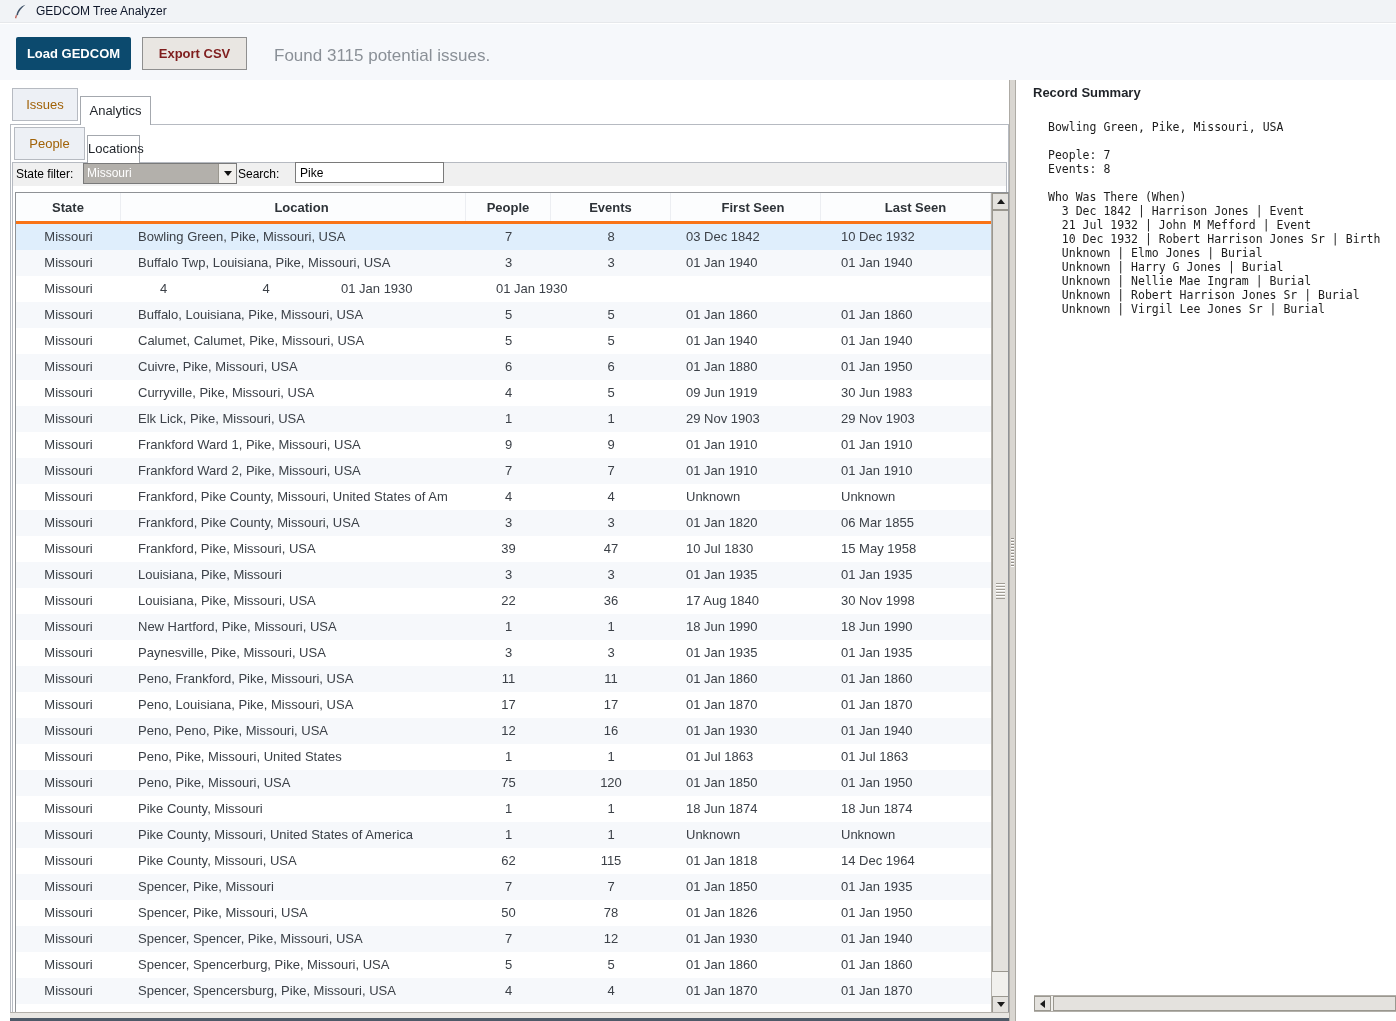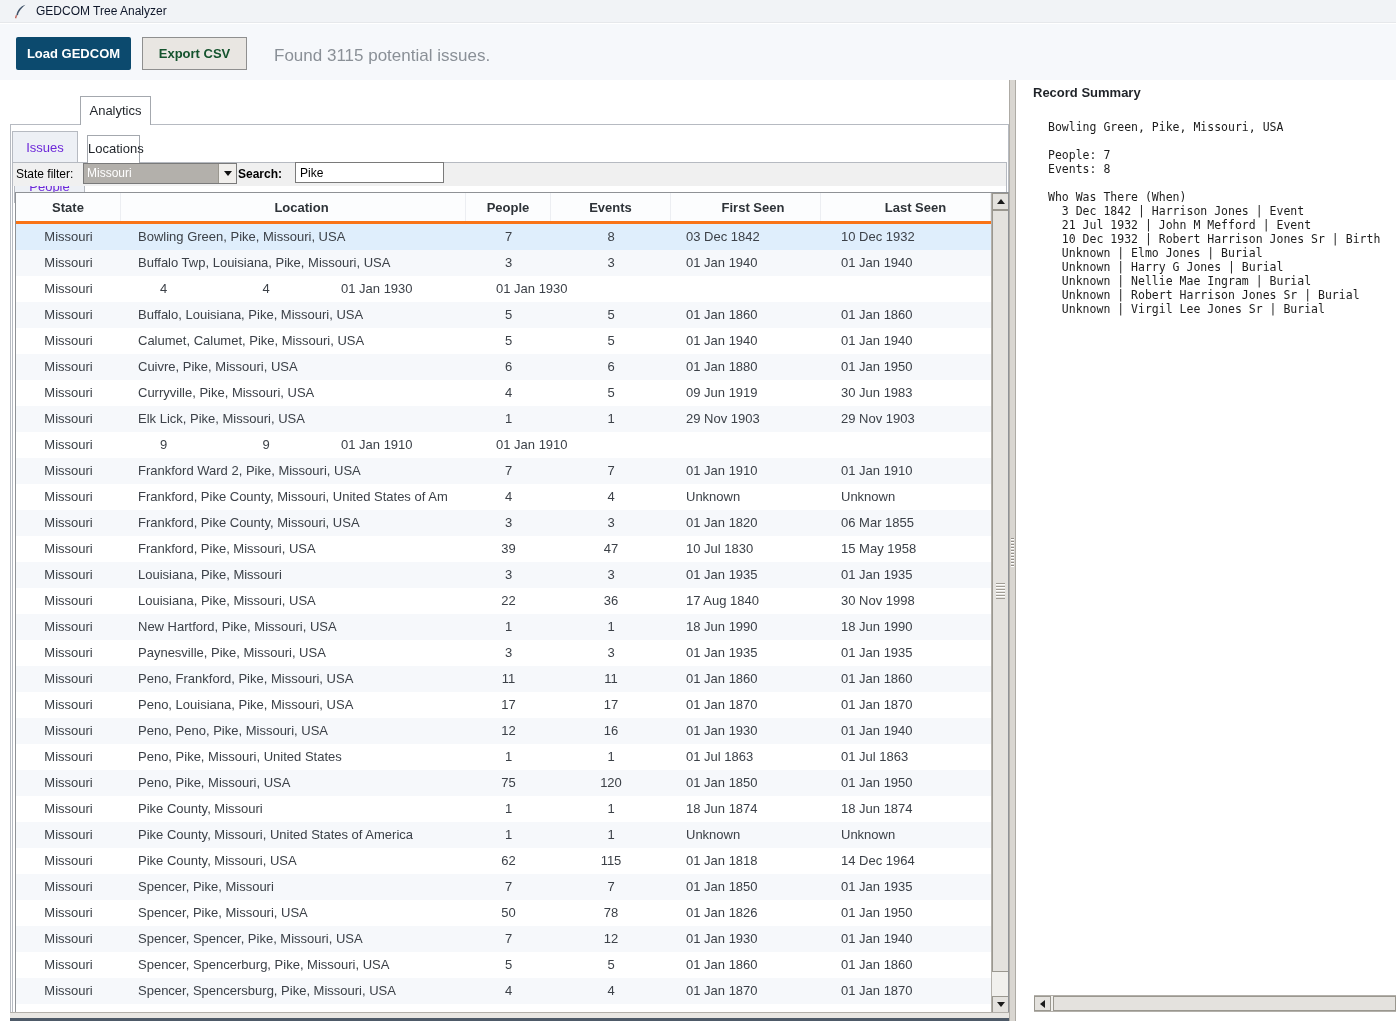--- a/index.html
+++ b/index.html
@@ -12,42 +12,42 @@
     background:#f1f3f6; border-bottom:1px solid #e6e8eb; display:flex; align-items:center; }
   .app-icon { width:13px; height:15px; margin-left:14px; }
   .title-text { margin-left:9px; font-size:12px; color:#0f172a; }
 
   
   .toolbar { position:absolute; left:0; top:24px; width:1396px; height:56px; background:#f6f8fb; }
   .btn-load { position:absolute; left:16px; top:13px; width:115px; height:33px;
     background:#0c4a6e; color:#fff; border:none; font-size:13px; font-weight:600;
     font-family:inherit; border-radius:2px; cursor:pointer; }
   .btn-export { position:absolute; left:142px; top:13px; width:105px; height:33px;
-    background:#e9e6e2; color:#14532d; border:1px solid #8f8f8f; font-size:13px;
+    background:#e9e6e2; color:#7f1d1d; border:1px solid #8f8f8f; font-size:13px;
     font-weight:600; font-family:inherit; cursor:pointer; }
   .status-text { position:absolute; left:274px; top:22px; font-size:17px; color:#8a9097; }
 
   
   .tab { position:absolute; font-size:13px; text-align:center; border:1px solid #b6bac1; cursor:pointer; }
-  .tab.inactive { background:#edf0f5; color:#6d28d9;margin-top:43px; }
+  .tab.inactive { background:#edf0f5; color:#a16207; }
   .tab.active { background:#fff; color:#1f2328; border-color:#a4a8ae; border-bottom:none; z-index:3; }
   .tab-issues    { left:12px; top:88px;  width:66px; height:33px; line-height:31px; }
   .tab-analytics { left:80px; top:96px;  width:71px; height:29px; line-height:27px; }
   .tab-people    { left:14px; top:127px; width:71px; height:33px; line-height:31px; }
   .tab-locations { left:87px; top:135px; width:53px; height:28px; line-height:26px; }
   .nb-pane  { position:absolute; left:10px; top:124px; width:999px; height:897px;
     background:#fff; border:1px solid #b6bac1; border-bottom:none; }
   .sub-pane { position:absolute; left:12px; top:162px; width:995px; height:859px;
     background:#fff; border:1px solid #b6bac1; border-bottom:none; }
 
   
   .filter-bar { position:absolute; left:13px; top:163px; width:993px; height:23px; background:#f0f0f0; }
   .filter-label { position:absolute; font-size:12px; color:#000; top:167px; }
   .lbl-state { left:16px; }
-  .lbl-search { left:238px;font-weight:bold; }
+  .lbl-search { left:238px; }
   .combobox { position:absolute; left:83px; top:163px; width:154px; height:21px;
     background:#fff; border:1px solid #7a7a7a; display:flex; cursor:pointer; }
   .combo-value { flex:1; font-size:12px; line-height:19px; padding-left:3px;
     background:#b3b0ab; color:#fff; }
   .combo-arrow { width:18px; background:#f1efec; border-left:1px solid #9a978f;
     display:flex; align-items:center; justify-content:center; }
   .tri-down { width:0; height:0; border-left:4px solid transparent; border-right:4px solid transparent;
     border-top:5px solid #111; }
   .search-entry { position:absolute; left:295px; top:162px; width:149px; height:21px;
     border:1px solid #7a7a7a; background:#fff; font-size:12px; font-family:inherit;
@@ -229,20 +229,21 @@
           <div class="td c0">Missouri</div>
           <div class="td c1">Elk Lick, Pike, Missouri, USA</div>
           <div class="td c2">1</div>
           <div class="td c3">1</div>
           <div class="td c4">29 Nov 1903</div>
           <div class="td c5">29 Nov 1903</div>
         </div>
 
         <div class="tr">
           <div class="td c0">Missouri</div>
+          <div class="td c1">Frankford Ward 1, Pike, Missouri, USA</div>
           <div class="td c2">9</div>
           <div class="td c3">9</div>
           <div class="td c4">01 Jan 1910</div>
           <div class="td c5">01 Jan 1910</div>
         </div>
 
         <div class="tr">
           <div class="td c0">Missouri</div>
           <div class="td c1">Frankford Ward 2, Pike, Missouri, USA</div>
           <div class="td c2">7</div>

